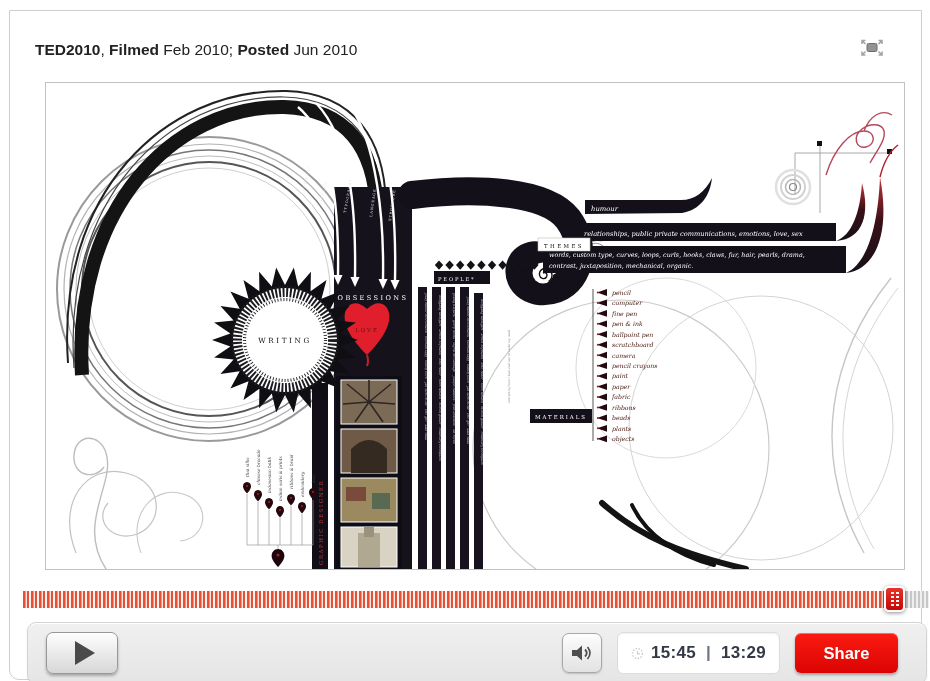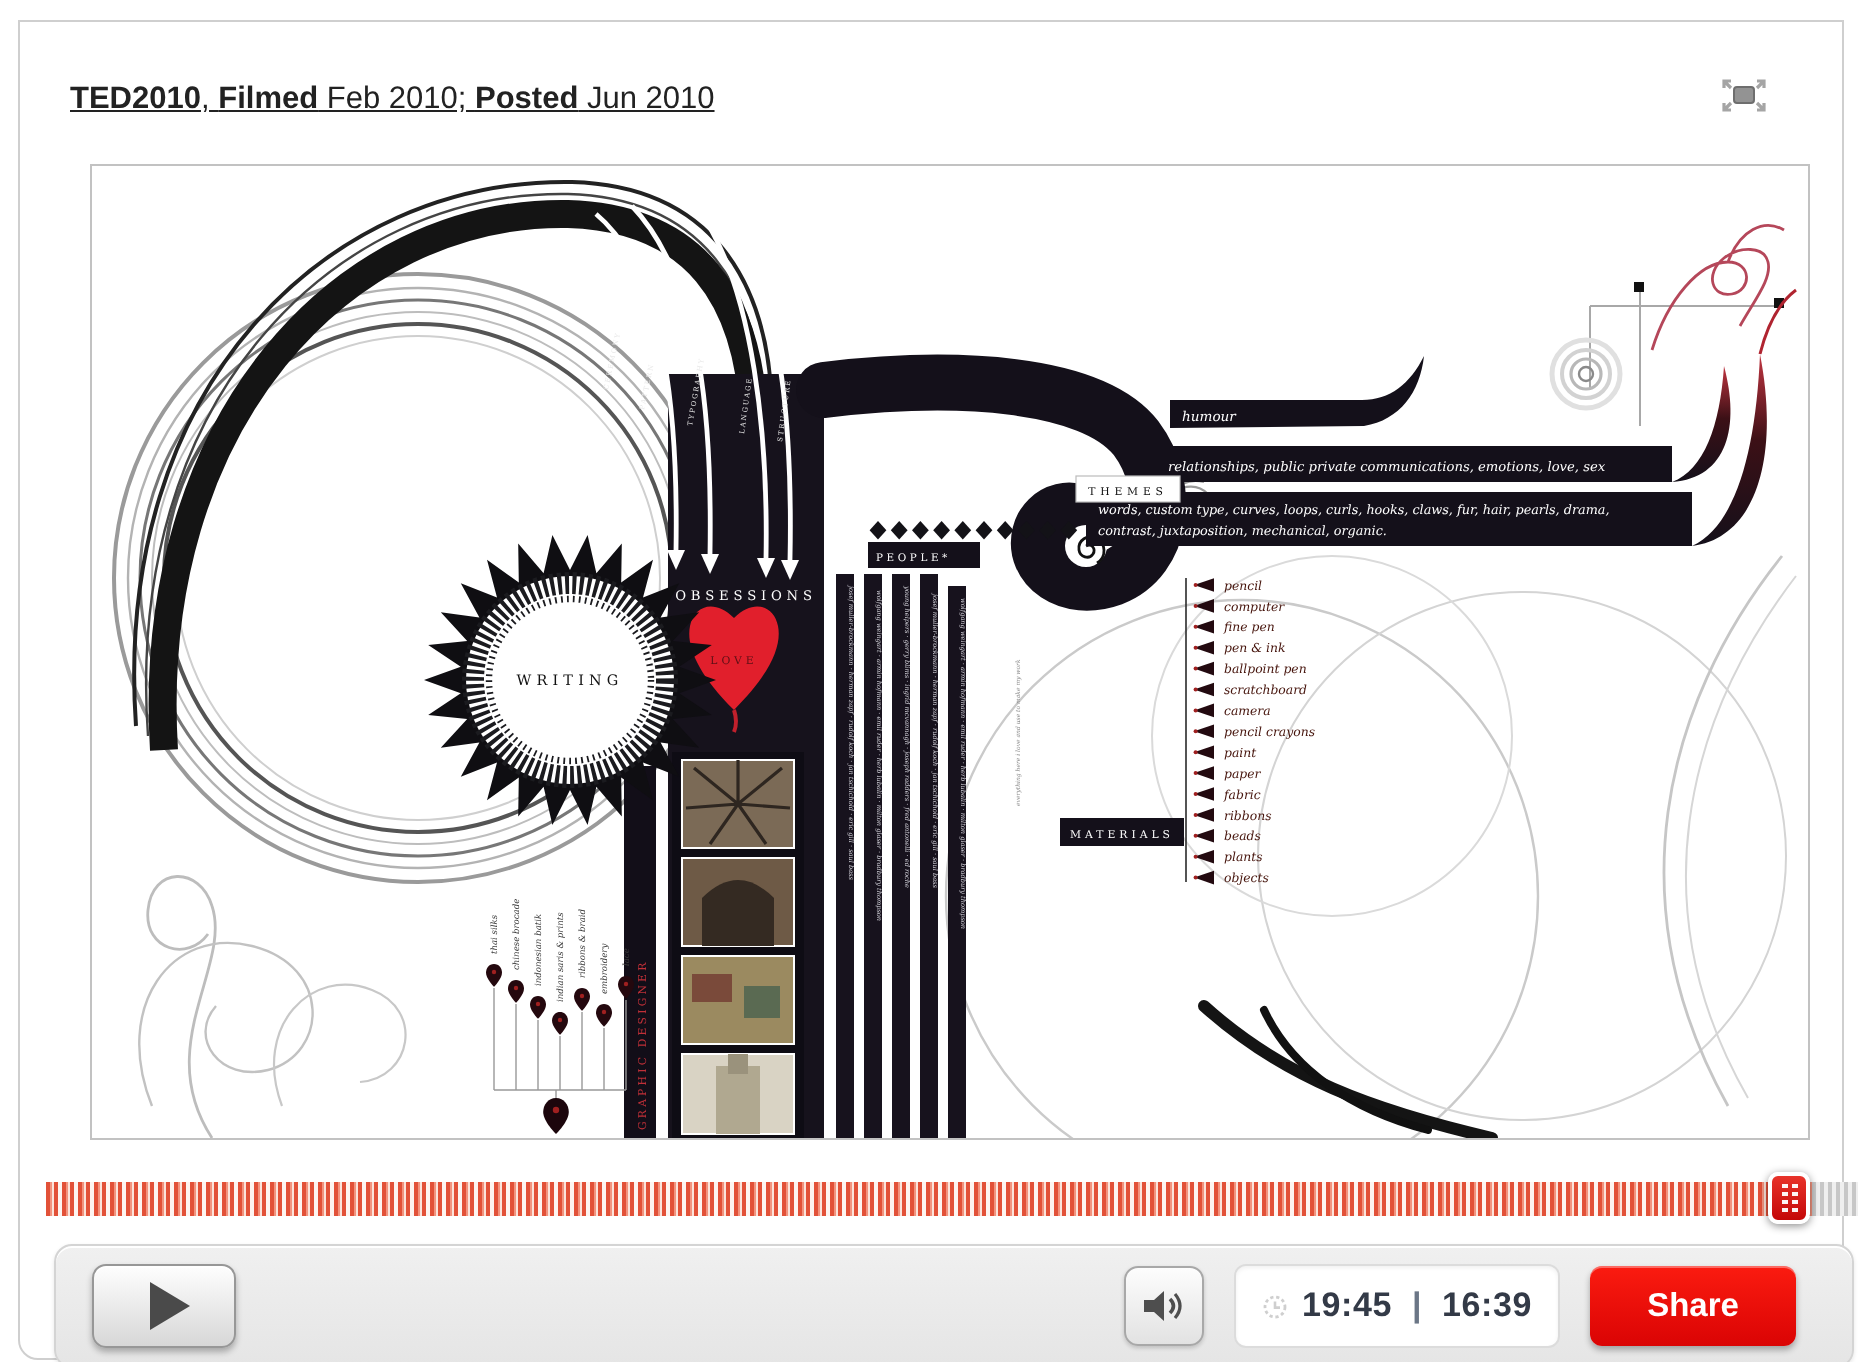--- a/index.html
+++ b/index.html
@@ -2,21 +2,21 @@
 <html><head>
 <meta charset="utf-8">
 <style>
   html,body{margin:0;padding:0;background:#fff;}
   .page{position:relative;width:930px;height:681px;background:#fff;overflow:hidden;
         font-family:"Liberation Sans",sans-serif;}
   .frame{position:absolute;left:9px;top:10px;width:911px;height:668px;
          border:1px solid #cfcfcf;border-radius:0 0 10px 10px;background:#fff;}
   
   .header{position:absolute;left:25px;top:30px;right:30px;height:26px;
-          font-size:15.5px;color:#222;white-space:pre-wrap;text-decoration:underline;}
+          font-size:15.5px;color:#222;white-space:pre-wrap;}
   .b{font-weight:bold;}
   .fs-btn{position:absolute;right:36px;top:26px;width:26px;height:22px;border:none;
           background:transparent;cursor:pointer;padding:0;}
   
   .video{position:absolute;left:35px;top:71px;width:858px;height:486px;
          border:1px solid #c2c2c2;background:#fff;overflow:hidden;}
   .video svg{display:block;}
   .aw-serif{font-family:"DejaVu Serif",serif;}
   .aw-it{font-style:italic;}
   
@@ -346,22 +346,22 @@
             <polygon points="3,8 8,8 13,3.5 13,18.5 8,14 3,14" fill="#4e4e4e"></polygon>
             <path d="M16,7.5 Q19.5,11 16,14.5" stroke="#4e4e4e" stroke-width="1.8" fill="none"></path>
             <path d="M18.5,5 Q23.5,11 18.5,17" stroke="#4e4e4e" stroke-width="1.6" fill="none"></path>
           </svg>
         </button>
         <div class="timebox">
           <svg width="13" height="13" viewBox="0 0 13 13">
             <circle cx="6.5" cy="6.5" r="5" stroke="#cfcfcf" stroke-width="1.4" fill="none" stroke-dasharray="1.6 1.4"></circle>
             <path d="M6.5,3.8 V6.8 H9" stroke="#cfcfcf" stroke-width="1.3" fill="none"></path>
           </svg>
-          <span class="timetext">19:45</span>
+          <span class="timetext">15:45</span>
           <span class="timetext timesep">|</span>
-          <span class="timetext">16:39</span>
+          <span class="timetext">13:29</span>
         </div>
         <button class="red-btn">Share</button>
       </div>
     </div>
 
   </div>
 </div>
 
 </body></html>

